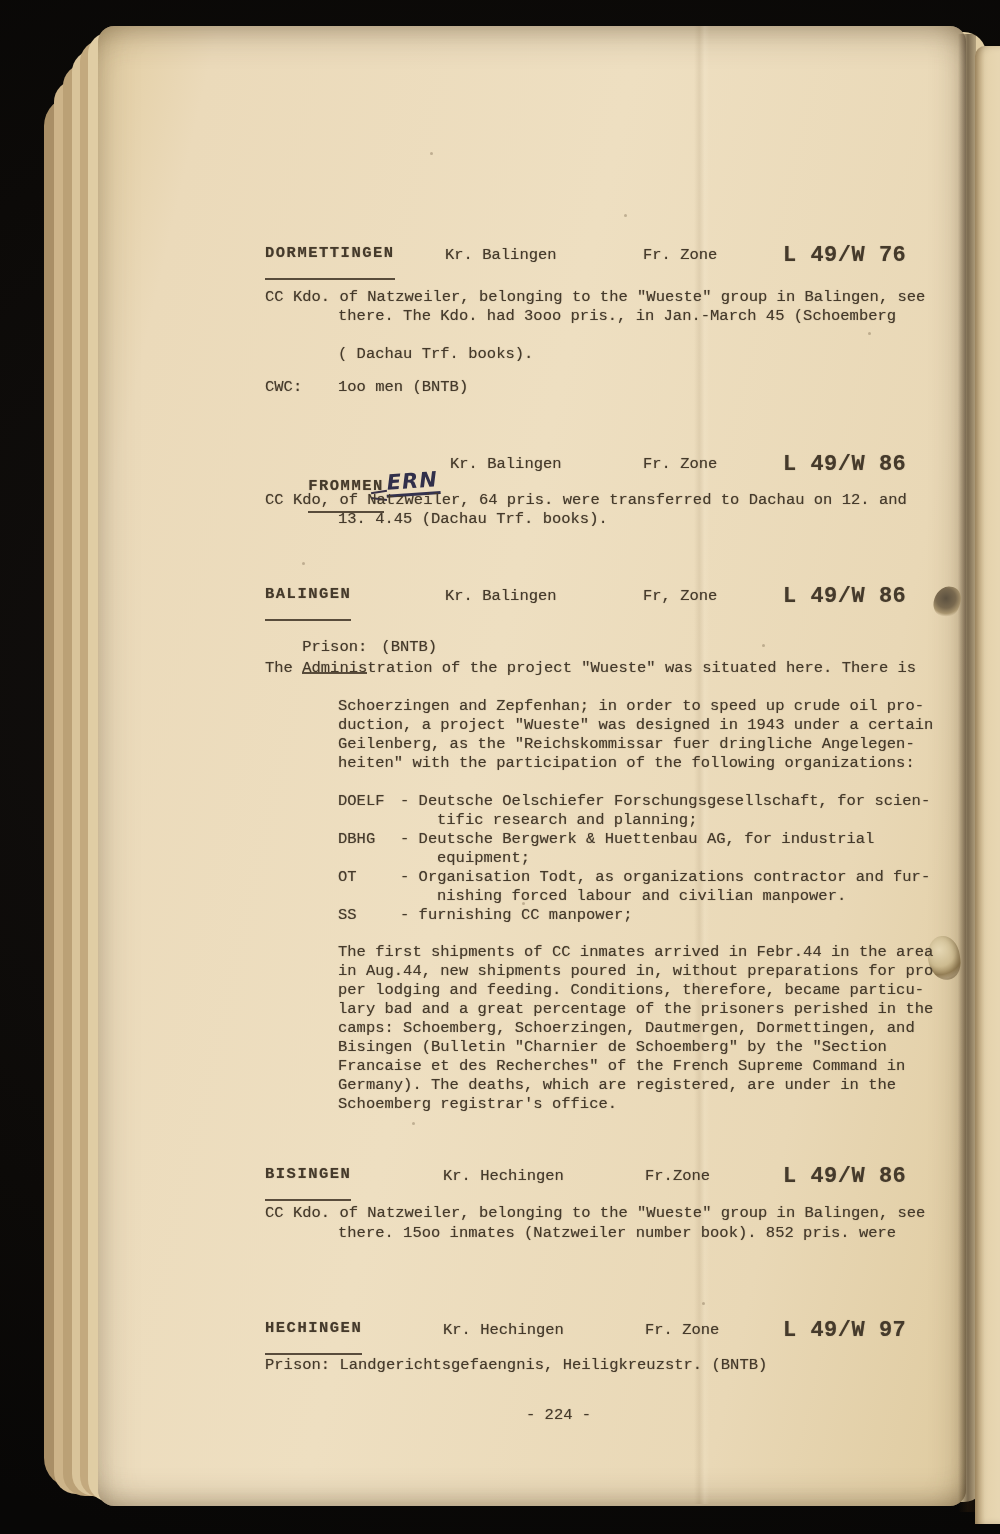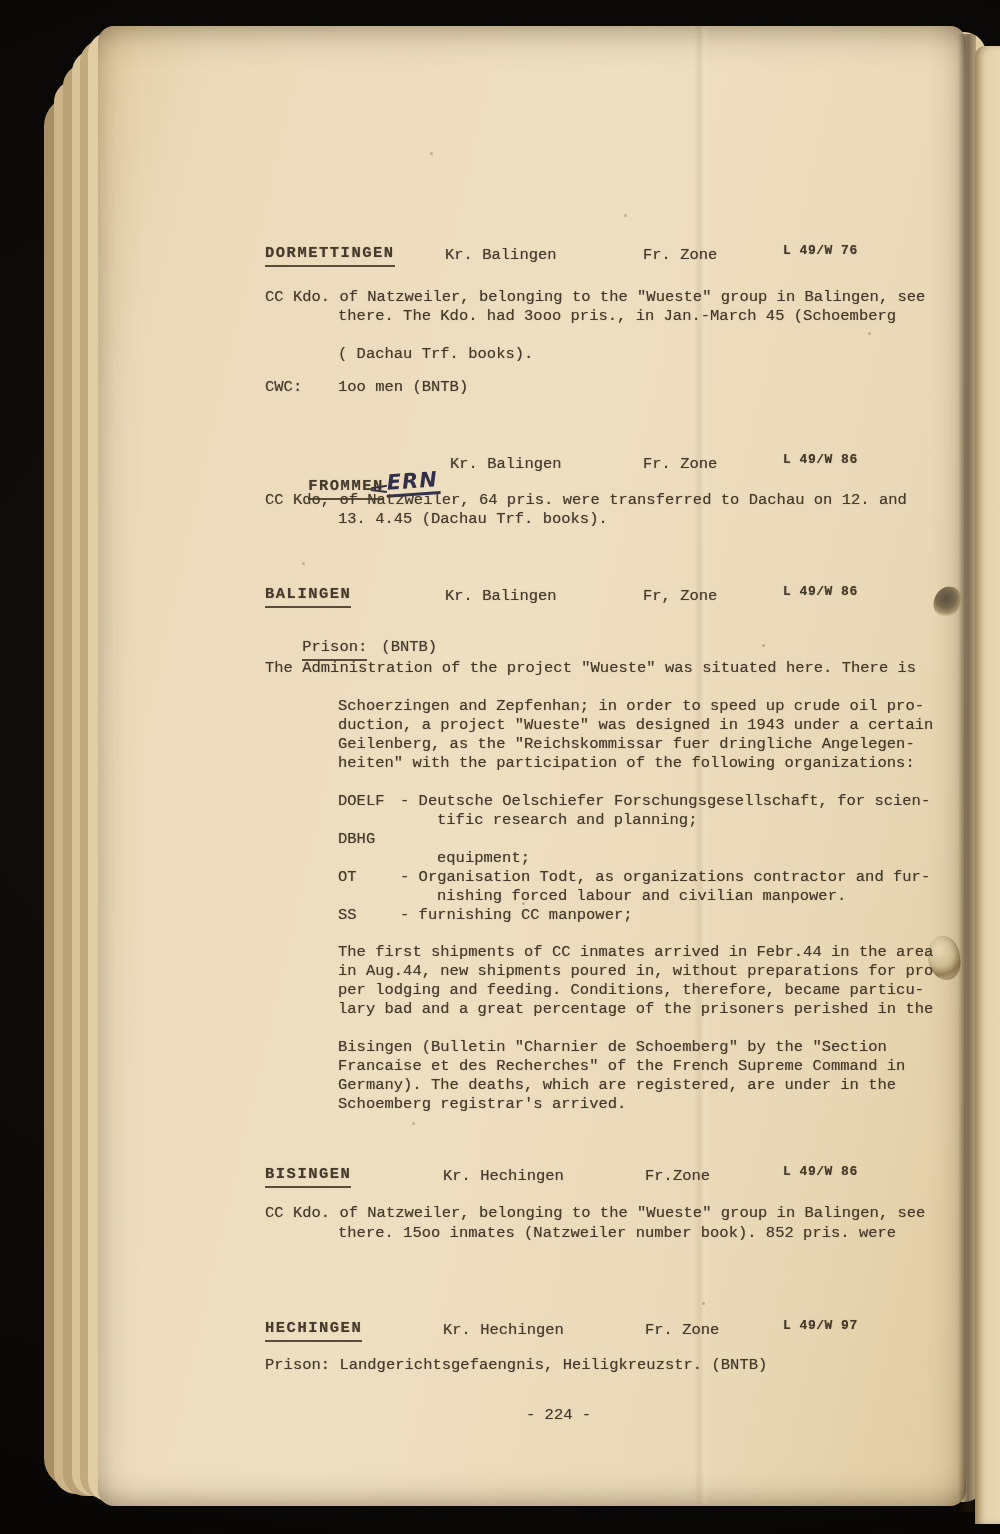--- a/index.html
+++ b/index.html
@@ -38,22 +38,22 @@
     background:radial-gradient(circle at 42% 40%, #5c5140 0%, #79694f 40%, #a8946e 62%, rgba(168,148,110,0) 75%);
     transform:rotate(18deg);}
   .blot2{position:absolute;left:928px;top:936px;width:32px;height:44px;border-radius:50% 50% 45% 55%;
     background:radial-gradient(circle at 38% 30%, #e6d8b4 0%, #cdbb90 45%, #a08a5f 68%, rgba(160,138,95,0) 80%);
     box-shadow:inset -3px -4px 6px rgba(90,70,40,.5);transform:rotate(-8deg);}
   .speck{position:absolute;width:3px;height:3px;border-radius:50%;background:rgba(85,65,42,.3);}
   
   .tl{position:absolute;white-space:pre;font-size:15.5px;color:#453a2b;
       text-shadow:0 0 1px rgba(69,58,43,.55);}
   .hdr{font-weight:bold;letter-spacing:1.5px;}
-  .uline{border-bottom:2px solid rgba(62,50,36,.85);padding-bottom:3px;}
-  .grid{font-size:13px;letter-spacing:.5px;font-weight:bold;}
+  .uline{border-bottom:2px solid rgba(62,50,36,.85);padding-bottom:16px;}
+  .grid{font-size:22px;letter-spacing:.5px;font-weight:bold;}
   .pval{margin-left:14px;}
   
   .struck{position:relative;display:inline-block;}
   .struck::before,.struck::after{content:"";position:absolute;left:-2px;right:-3px;height:2px;
     background:#3a3146;top:42%;transform:rotate(-9deg);}
   .struck::after{top:62%;transform:rotate(7deg);}
   .hw{display:inline-block;font-family:"DejaVu Sans",sans-serif;font-style:italic;font-weight:bold;
     font-size:21px;letter-spacing:1px;color:#312f4a;border-bottom:3px solid #34324e;
     transform:rotate(-4deg) translateY(-2px);margin-left:2px;text-shadow:none;padding:0 2px 0 1px;}
 </style>
@@ -113,35 +113,37 @@
   <div class="tl" style="left:265px;top:659px">The Administration of the project "Wueste" was situated here. There is</div>
   <div class="tl" style="left:338px;top:697px">Schoerzingen and Zepfenhan; in order to speed up crude oil pro-</div>
   <div class="tl" style="left:338px;top:716px">duction, a project "Wueste" was designed in 1943 under a certain</div>
   <div class="tl" style="left:338px;top:735px">Geilenberg, as the "Reichskommissar fuer dringliche Angelegen-</div>
   <div class="tl" style="left:338px;top:754px">heiten" with the participation of the following organizations:</div>
 
   <div class="tl" style="left:338px;top:792px">DOELF</div>
   <div class="tl" style="left:400px;top:792px">- Deutsche Oelschiefer Forschungsgesellschaft, for scien-</div>
   <div class="tl" style="left:437px;top:811px">tific research and planning;</div>
   <div class="tl" style="left:338px;top:830px">DBHG</div>
+  <div class="tl" style="left:400px;top:830px">- Deutsche Bergwerk &amp; Huettenbau AG, for industrial</div>
   <div class="tl" style="left:437px;top:849px">equipment;</div>
   <div class="tl" style="left:338px;top:868px">OT</div>
   <div class="tl" style="left:400px;top:868px">- Organisation Todt, as organizations contractor and fur-</div>
   <div class="tl" style="left:437px;top:887px">nishing forced labour and civilian manpower.</div>
   <div class="tl" style="left:338px;top:906px">SS</div>
   <div class="tl" style="left:400px;top:906px">- furnishing CC manpower;</div>
 
   <div class="tl" style="left:338px;top:943px">The first shipments of CC inmates arrived in Febr.44 in the area</div>
   <div class="tl" style="left:338px;top:962px">in Aug.44, new shipments poured in, without preparations for pro</div>
   <div class="tl" style="left:338px;top:1000px">lary bad and a great percentage of the prisoners perished in the</div>
   <div class="tl" style="left:338px;top:981px">per lodging and feeding. Conditions, therefore, became particu-</div>
+  <div class="tl" style="left:338px;top:1019px">camps: Schoemberg, Schoerzingen, Dautmergen, Dormettingen, and</div>
   <div class="tl" style="left:338px;top:1038px">Bisingen (Bulletin "Charnier de Schoemberg" by the "Section</div>
   <div class="tl" style="left:338px;top:1057px">Francaise et des Recherches" of the French Supreme Command in</div>
   <div class="tl" style="left:338px;top:1076px">Germany). The deaths, which are registered, are under in the</div>
-  <div class="tl" style="left:338px;top:1095px">Schoemberg registrar's arrived.</div>
+  <div class="tl" style="left:338px;top:1095px">Schoemberg registrar's office.</div>
 
   <div class="tl hdr uline" style="left:265px;top:1165px">BISINGEN</div>
   <div class="tl" style="left:443px;top:1167px">Kr. Hechingen</div>
   <div class="tl" style="left:645px;top:1167px">Fr.Zone</div>
   <div class="tl grid" style="left:783px;top:1164px">L 49/W 86</div>
   <div class="tl" style="left:265px;top:1204px">CC Kdo. of Natzweiler, belonging to the "Wueste" group in Balingen, see</div>
   <div class="tl" style="left:338px;top:1224px">there. 15oo inmates (Natzweiler number book). 852 pris. were</div>
 
   <div class="tl hdr uline" style="left:265px;top:1319px">HECHINGEN</div>
   <div class="tl" style="left:443px;top:1321px">Kr. Hechingen</div>

